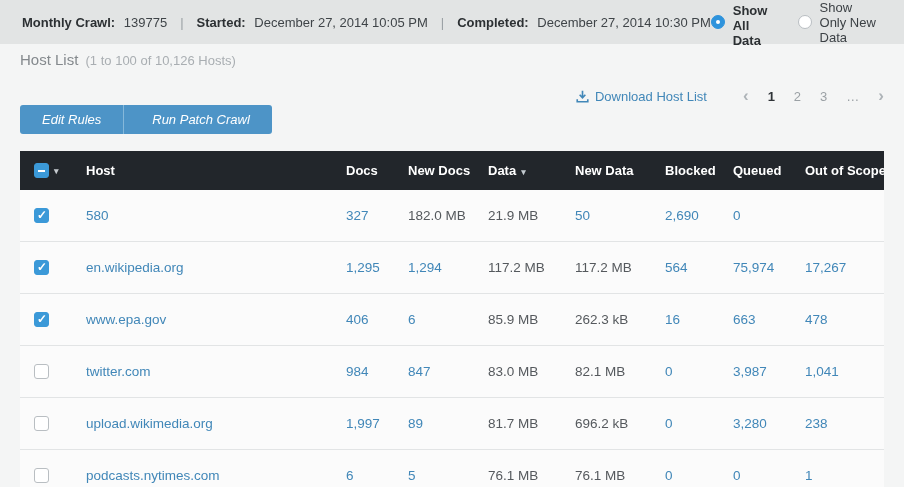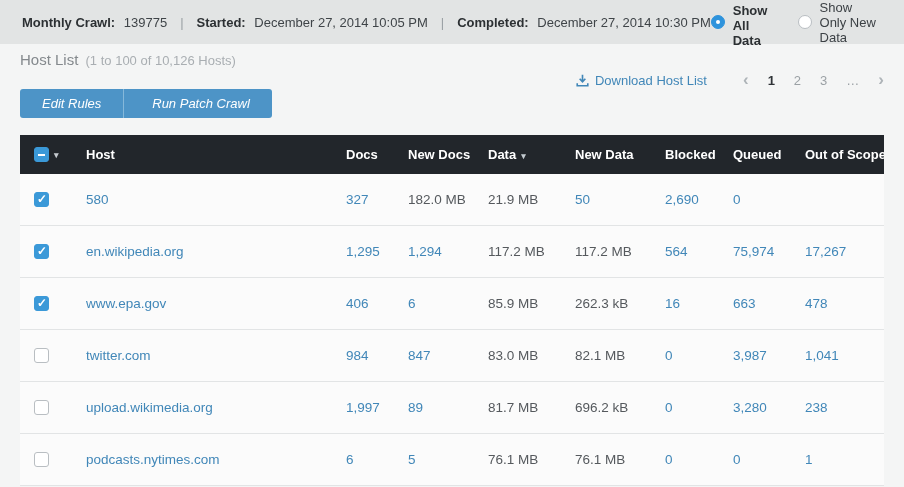--- a/index.html
+++ b/index.html
@@ -37,21 +37,21 @@
     width: 4px; height: 4px; border-radius: 50%; background: #fff;
   }
 
   
   .content { padding: 0 20px; }
   .list-title { margin-top: 7px; font-size: 15px; color: #84898d; line-height: 17px; }
   .list-title .count { font-size: 13px; color: #a9aeb2; margin-left: 3px; }
 
   .sub-row {
     display: flex; justify-content: flex-end; align-items: center;
-    height: 18px; margin-top: 2px; gap: 36px; text-align: center;
+    height: 18px; margin-top: 18px; gap: 36px; text-align: center;
   }
   .download { display: flex; align-items: center; gap: 6px; color: #4187b8; cursor: pointer; }
   .download svg { display: block; }
   .pagination { display: flex; align-items: center; gap: 19px; color: #9ba1a5; }
   .page { cursor: pointer; }
   .page.current { color: #2f3337; font-weight: 700; }
   .chev { font-size: 17px; line-height: 14px; color: #aeb4b8; cursor: pointer; font-weight: 700; }
 
   .btn-group { display: inline-flex; font-style: italic; }
   .btn {

